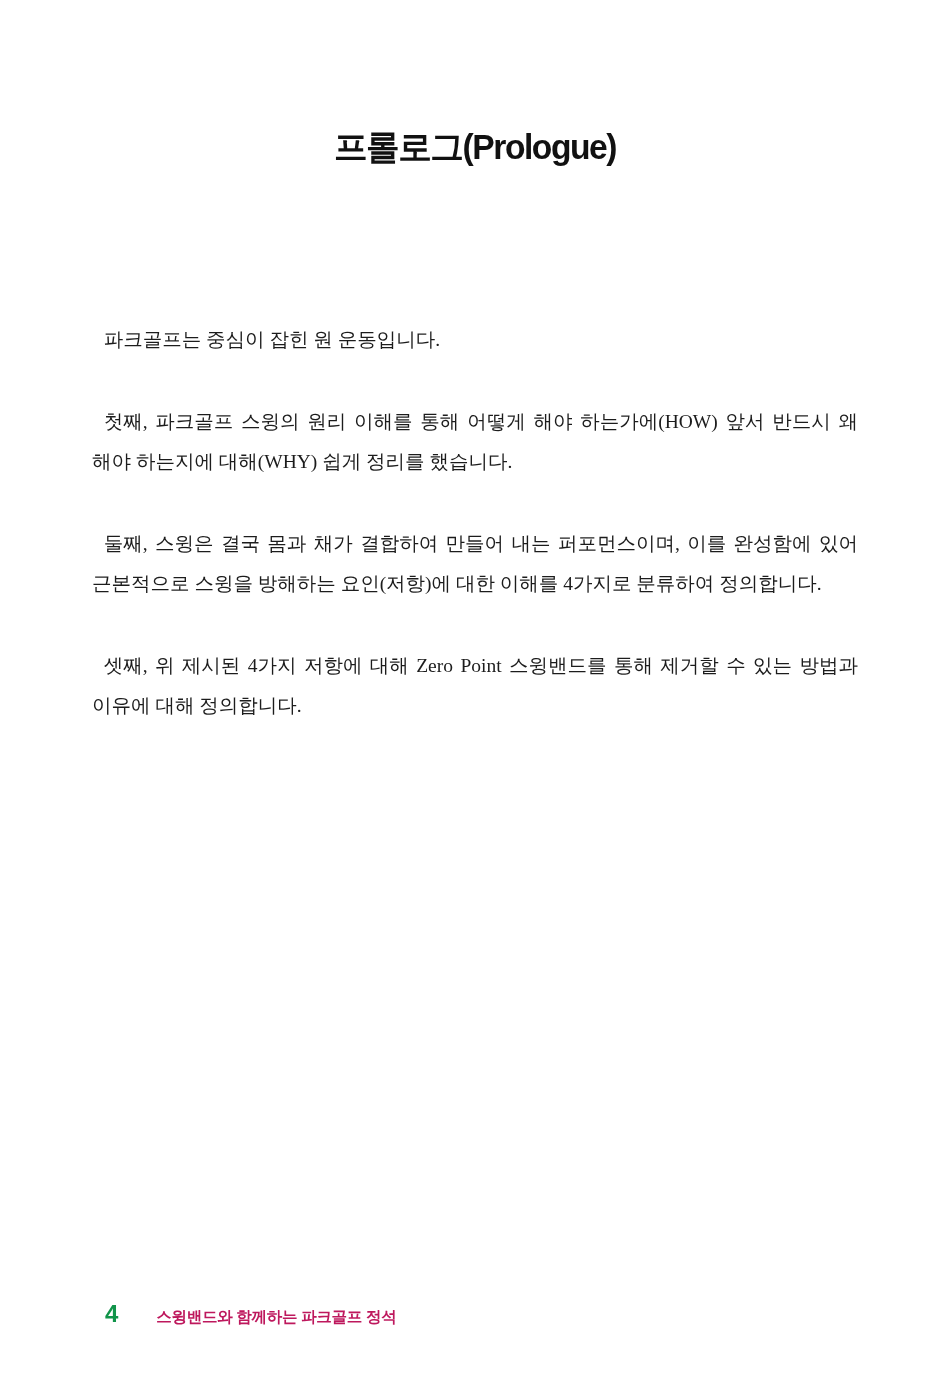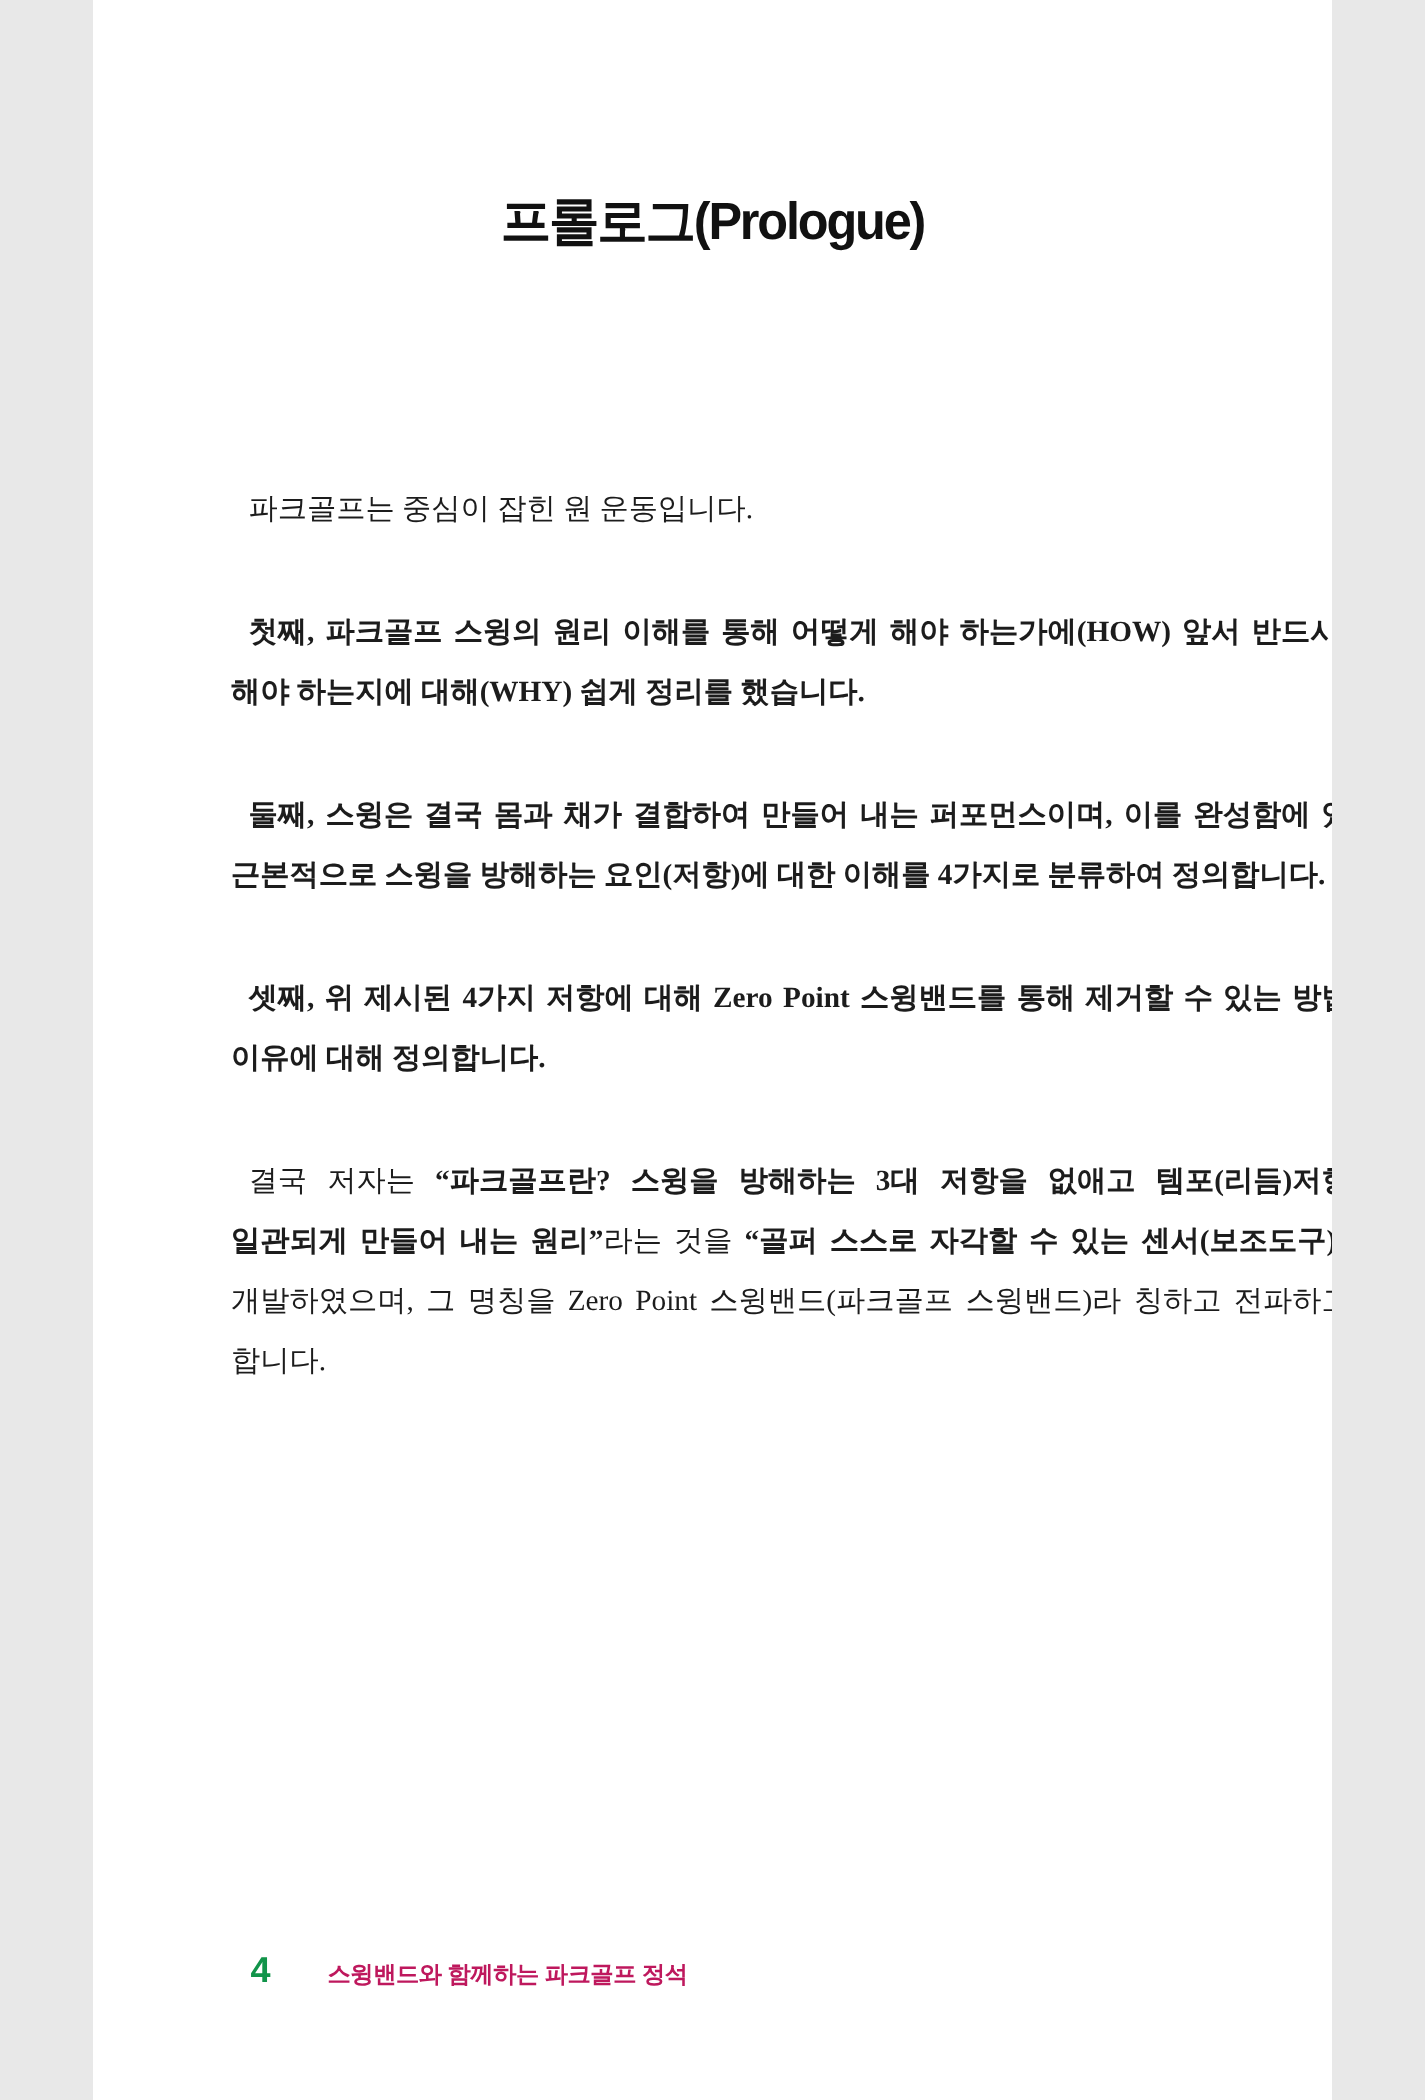--- a/index.html
+++ b/index.html
@@ -1,18 +1,18 @@
 <!DOCTYPE html>
 <html><head>
 <meta charset="utf-8">
 <style>
   html,body { margin:0; padding:0; background:#e8e8e8; }
   .page {
     position:relative;
-    width:826px; height:1400px;
+    width:950px; height:1400px;
     margin:0 auto;
     background:#ffffff;
     overflow:hidden;
     font-family:"Liberation Serif","DejaVu Serif",serif;
     color:#1c1c1c;
   }
   .title {
     position:absolute;
     top:124px; left:0; right:0;
     text-align:center;
@@ -30,21 +30,21 @@
     width:766px;
     font-size:19.5px;
     line-height:40px;
     text-align:justify;
     word-break:keep-all;
   }
   .content p {
     margin:0 0 42px 0;
     text-indent:0.6em;
   }
-  .content p.emph { font-weight:700; }
+  .content p.emph { font-weight:400; }
   .content .b { font-weight:700; }
   .footer {
     position:absolute;
     top:1300px; left:105px;
     display:flex;
     align-items:baseline;
   }
   .page-num {
     font-family:"Liberation Sans","DejaVu Sans",sans-serif;
     font-weight:700;
@@ -65,21 +65,20 @@
 
 <div class="page">
 
   <h1 class="title">프롤로그(Prologue)</h1>
 
   <div class="content">
     <p><span>파크골프는 중심이 잡힌 원 운동입니다.</span></p>
     <p class="emph"><span>첫째, 파크골프 스윙의 원리 이해를 통해 어떻게 해야 하는가에(HOW) 앞서 반드시 왜 해야 하는지에 대해(WHY) 쉽게 정리를 했습니다.</span></p>
     <p class="emph"><span>둘째, 스윙은 결국 몸과 채가 결합하여 만들어 내는 퍼포먼스이며, 이를 완성함에 있어 근본적으로 스윙을 방해하는 요인(저항)에 대한 이해를 4가지로 분류하여 정의합니다.</span></p>
     <p class="emph"><span>셋째, 위 제시된 4가지 저항에 대해 Zero Point 스윙밴드를 통해 제거할 수 있는 방법과 이유에 대해 정의합니다.</span></p>
-    <p><span>결국 저자는 </span><span class="b">“파크골프란? 스윙을 방해하는 3대 저항을 없애고 템포(리듬)저항을 일관되게 만들어 내는 원리”</span><span>라는 것을 </span><span class="b">“골퍼 스스로 자각할 수 있는 센서(보조도구)”</span><span>를 개발하였으며, 그 명칭을 Zero Point 스윙밴드(파크골프 스윙밴드)라 칭하고 전파하고자 합니다.</span></p>
   </div>
 
   <div class="footer">
     <span class="page-num">4</span>
     <span class="book-title">스윙밴드와 함께하는 파크골프 정석</span>
   </div>
 
 </div>
 
 </body></html>

